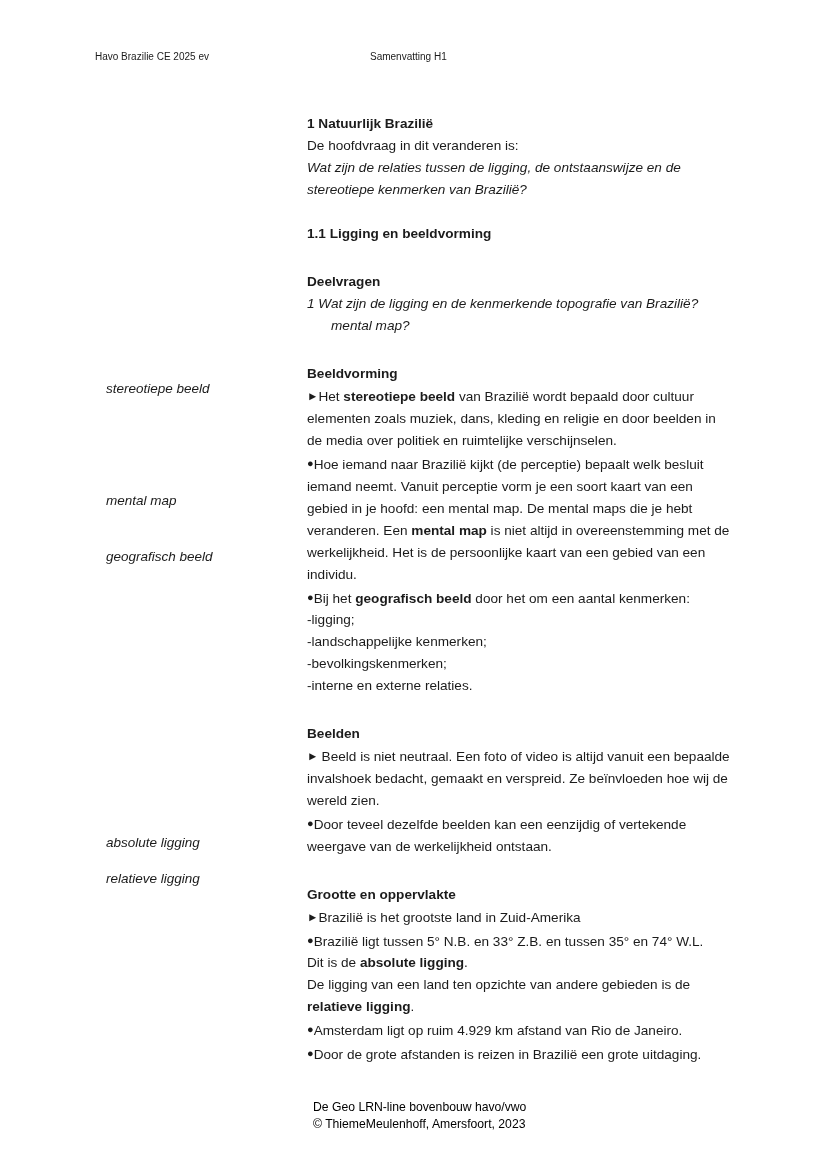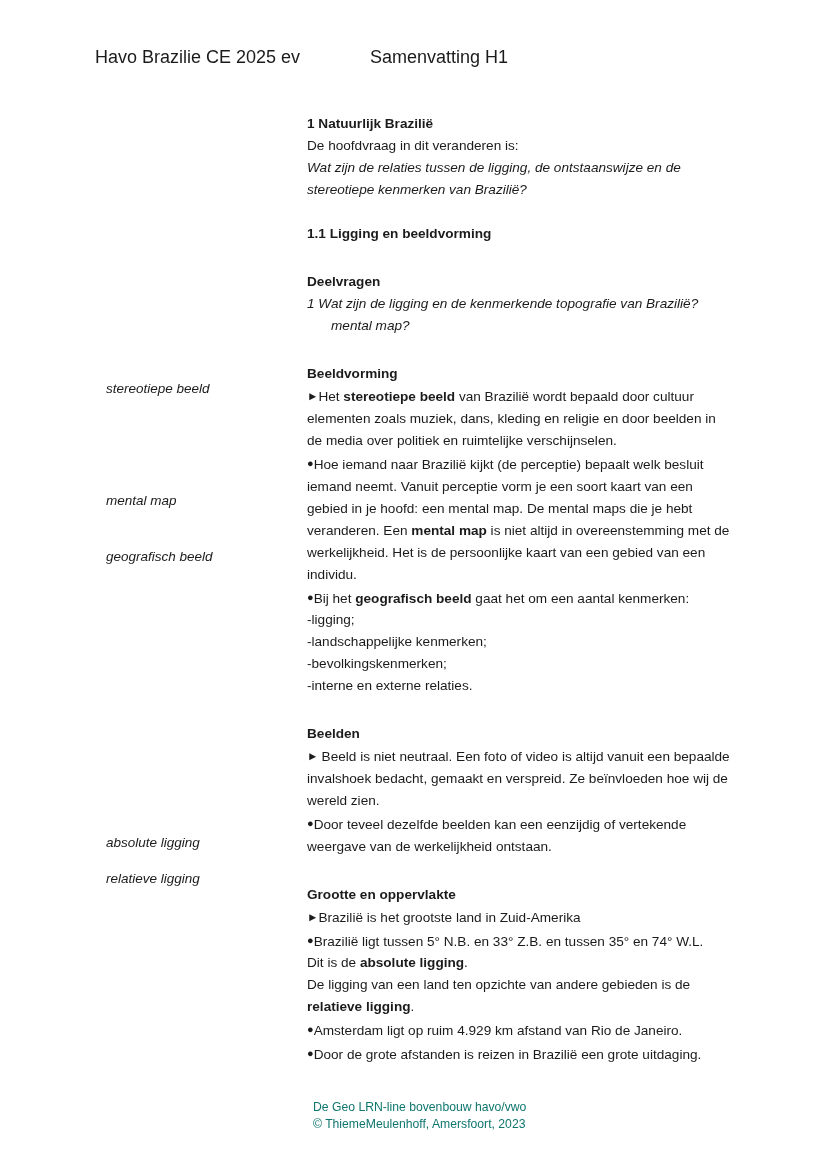--- a/index.html
+++ b/index.html
@@ -18,21 +18,21 @@
     overflow: hidden;
   }
 
   
   .runhead {
     position: absolute;
     top: 48px;
     left: 95px;
     right: 109px;
     height: 18px;
-    font-size: 18px;
+    font-size: 10px;
     line-height: 18px;
   }
   .runhead .rh-left {
     position: absolute;
     left: 0;
     top: 0;
     white-space: nowrap;
   }
   .runhead .rh-right {
     position: absolute;
@@ -105,21 +105,21 @@
     line-height: 22px;
   }
 
   
   .footer {
     position: absolute;
     left: 313px;
     bottom: 36px;
     font-size: 12.2px;
     line-height: 17px;
-    color: #0f766e;
+    color: #000000;
   }
 </style>
 </head>
 <body>
 
 <div class="page">
 
   <div class="runhead">
     <span class="rh-left">Havo Brazilie CE 2025 ev</span>
     <span class="rh-right">Samenvatting H1</span>
@@ -151,21 +151,21 @@
     <div class="line it hang">mental map?</div>
 
     <div class="gap-md"></div>
 
     <div class="line h-bold">Beeldvorming</div>
 
     <p class="blk line"><span class="tri">►</span><span>Het </span><span class="b">stereotiepe beeld</span><span> van Brazilië wordt bepaald door cultuur elementen zoals muziek, dans, kleding en religie en door beelden in de media over politiek en ruimtelijke verschijnselen.</span></p>
 
     <p class="blk line"><span class="dot">●</span><span>Hoe iemand naar Brazilië kijkt (de perceptie) bepaalt welk besluit iemand neemt. Vanuit perceptie vorm je een soort kaart van een gebied in je hoofd: een mental map. De mental maps die je hebt veranderen. Een </span><span class="b">mental map</span><span> is niet altijd in overeenstemming met de werkelijkheid. Het is de persoonlijke kaart van een gebied van een individu.</span></p>
 
-    <p class="blk line"><span class="dot">●</span><span>Bij het </span><span class="b">geografisch beeld</span><span> gaat het om een aantal kenmerken:</span></p>
+    <p class="blk line"><span class="dot">●</span><span>Bij het </span><span class="b">geografisch beeld</span><span> door het om een aantal kenmerken:</span></p>
 
     <div class="line dash-item">-ligging;</div>
     <div class="line dash-item">-landschappelijke kenmerken;</div>
     <div class="line dash-item">-bevolkingskenmerken;</div>
     <div class="line dash-item">-interne en externe relaties.</div>
 
     <div class="gap-md"></div>
 
     <div class="line h-bold">Beelden</div>
 

